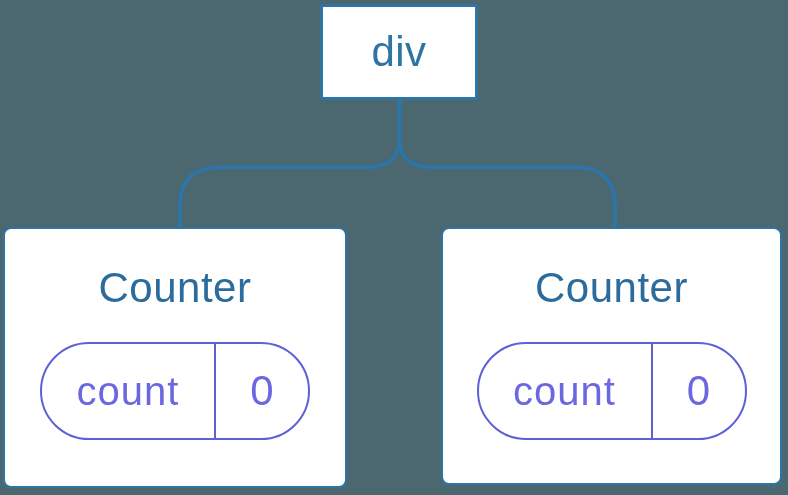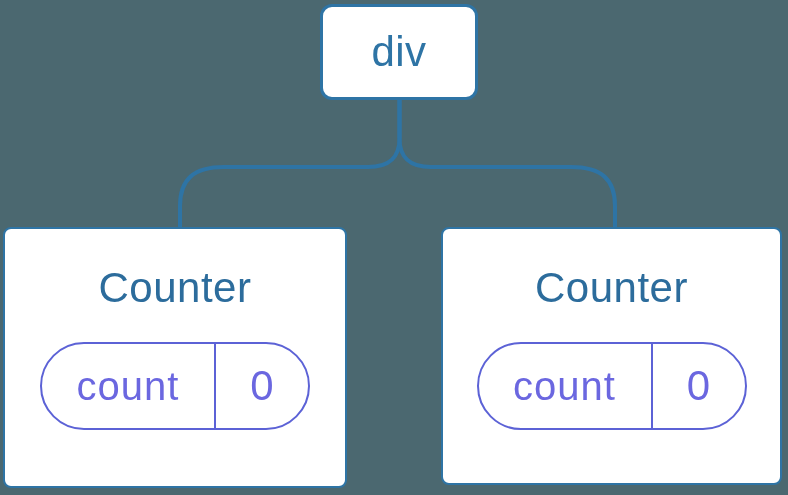--- a/index.html
+++ b/index.html
@@ -32,21 +32,21 @@
     fill: none;
     stroke: var(--blue);
     stroke-width: 4;
   }
   .node-root {
     position: absolute;
     left: 320px; top: 4px;
     width: 158px; height: 96px;
     background: var(--cardBg);
     border: 3px solid var(--blue);
-    border-radius: 12px;
+    border-radius: 0;
     display: flex;
     align-items: center;
     justify-content: center;
     font-size: 42px;
     font-weight: 500;
     color: var(--blue);
     letter-spacing: 0.5px;
   }
   .card {
     position: absolute;
@@ -64,21 +64,21 @@
     margin-top: 38px;
     font-size: 42px;
     font-weight: 500;
     color: var(--title);
     letter-spacing: 0.5px;
     line-height: 1;
   }
   .state-pill {
     margin-top: 33px;
     width: 270px;
-    height: 88px;
+    height: 98px;
     border: 2.5px solid var(--purple);
     border-radius: 49px;
     display: flex;
     overflow: hidden;
     background: var(--cardBg);
   }
   .pill-key-seg {
     width: 174px;
     border-right: 2.5px solid var(--purple);
     display: flex;

